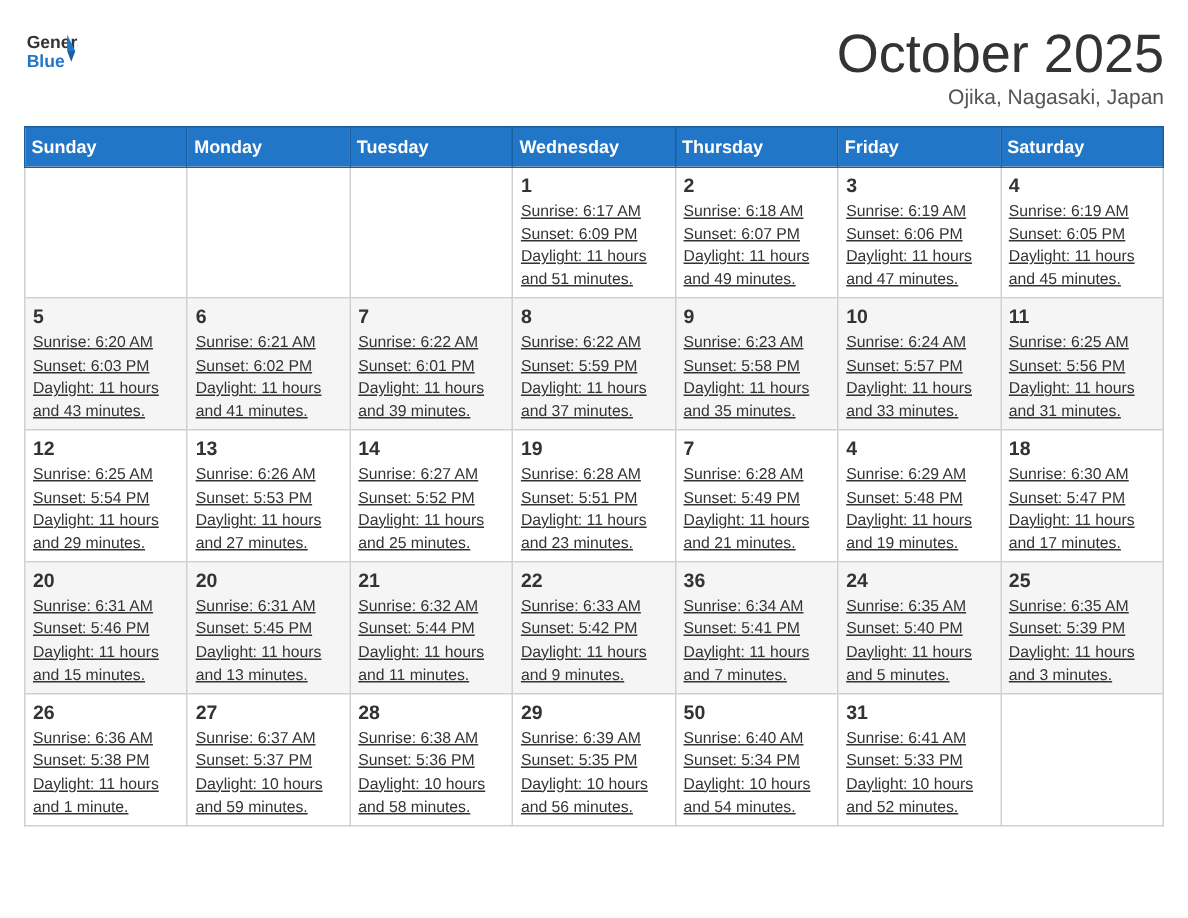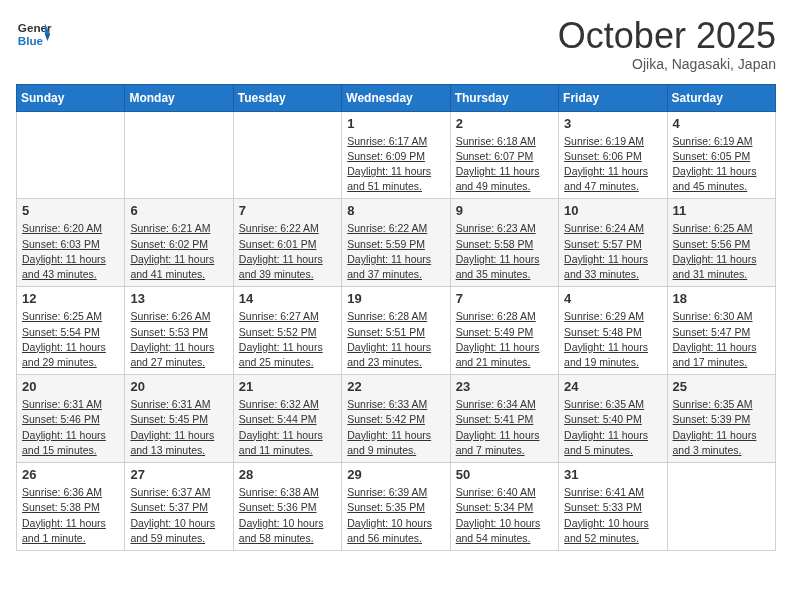--- a/index.html
+++ b/index.html
@@ -202,21 +202,21 @@
         </td>
         <td>
           <div class="day-number">21</div>
           <div class="day-info">Sunrise: 6:32 AM<br>Sunset: 5:44 PM<br>Daylight: 11 hours<br>and 11 minutes.</div>
         </td>
         <td>
           <div class="day-number">22</div>
           <div class="day-info">Sunrise: 6:33 AM<br>Sunset: 5:42 PM<br>Daylight: 11 hours<br>and 9 minutes.</div>
         </td>
         <td>
-          <div class="day-number">23</div>
+          <div class="day-number">36</div>
           <div class="day-info">Sunrise: 6:34 AM<br>Sunset: 5:41 PM<br>Daylight: 11 hours<br>and 7 minutes.</div>
         </td>
         <td>
           <div class="day-number">24</div>
           <div class="day-info">Sunrise: 6:35 AM<br>Sunset: 5:40 PM<br>Daylight: 11 hours<br>and 5 minutes.</div>
         </td>
         <td>
           <div class="day-number">25</div>
           <div class="day-info">Sunrise: 6:35 AM<br>Sunset: 5:39 PM<br>Daylight: 11 hours<br>and 3 minutes.</div>
         </td>

